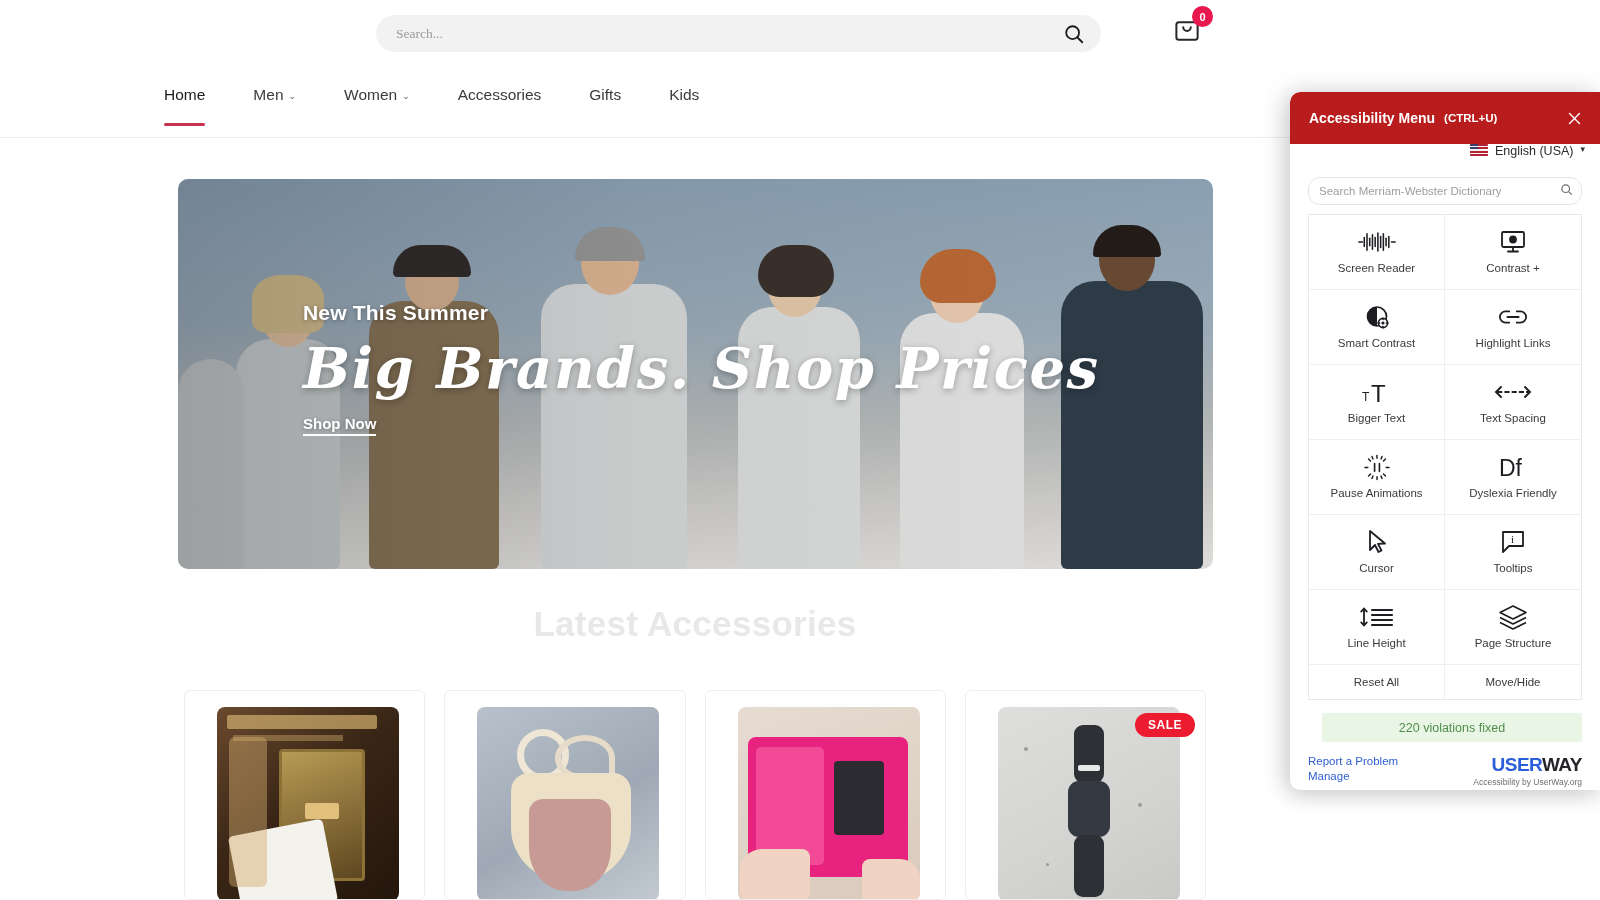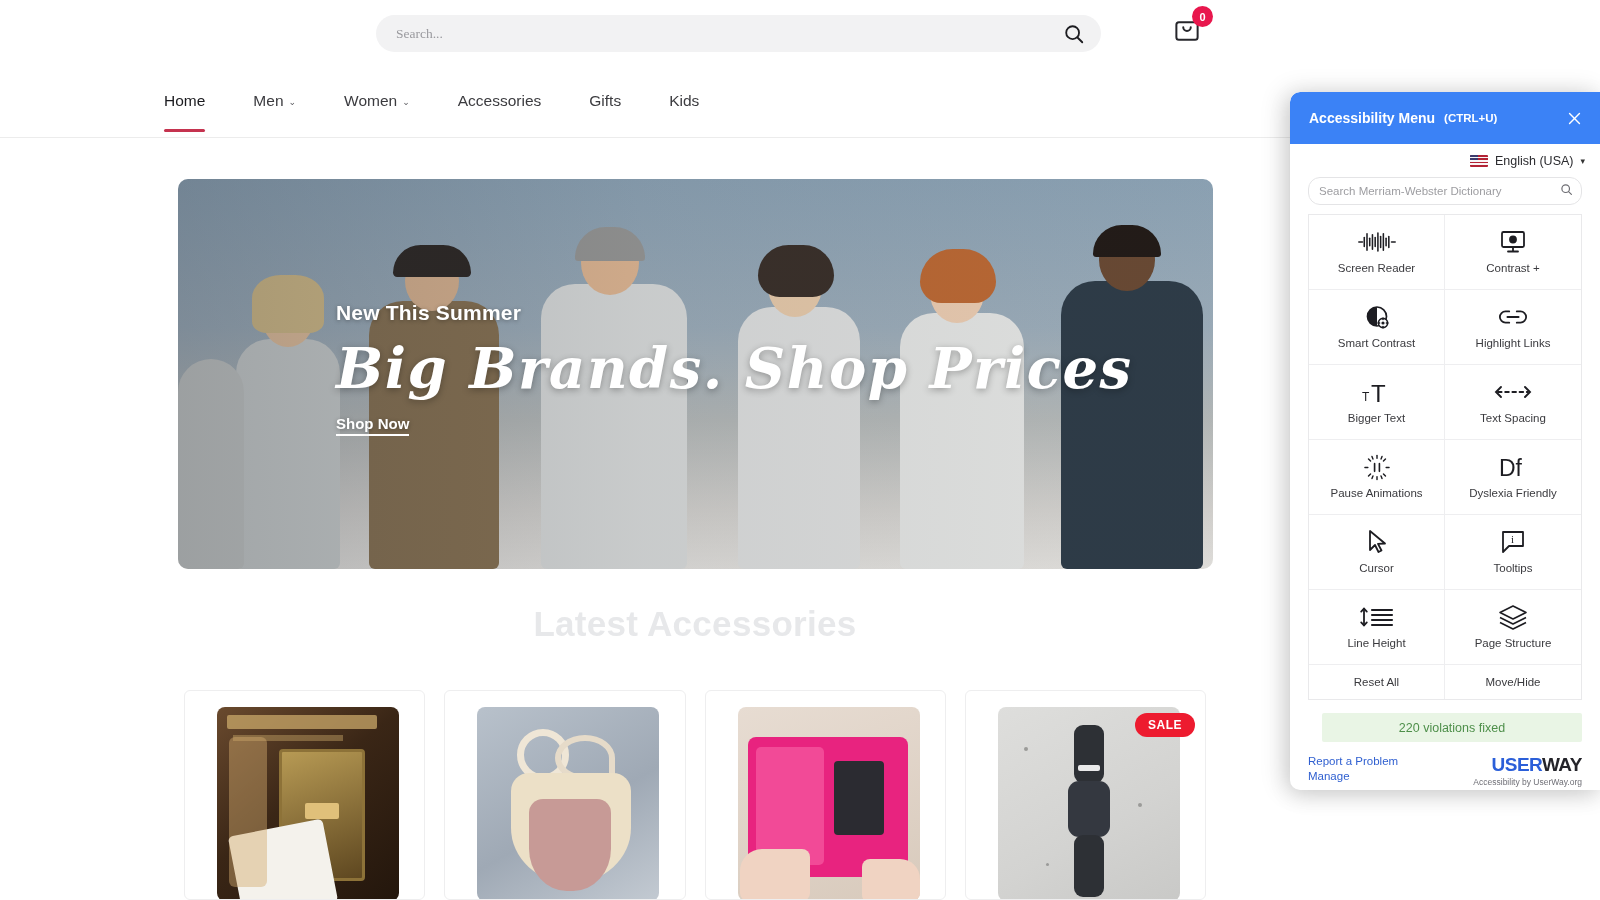--- a/index.html
+++ b/index.html
@@ -42,21 +42,21 @@
     background: #e8174d; color: #fff;
     font-size: 11px; font-weight: bold;
     display: flex; align-items: center; justify-content: center;
     padding: 0 5px;
   }
 
   
   .nav {
     position: absolute; top: 82px; left: 0; width: 1408px; height: 56px;
     border-bottom: 1px solid #ececec;
-    display: flex; align-items: center; padding-left: 164px; gap: 0px;
+    display: flex; align-items: flex-start; padding-left: 164px; gap: 0px;
   }
   .nav-item {
     font-size: 15.5px; color: #3b3b3f; cursor: pointer;
     padding: 4px 0 22px 0; position: relative;
     display: flex; align-items: center; gap: 5px;
     margin-right: 48px;
   }
   .nav-item.active { color: #1b1b1f; }
   .nav-item.active::after {
     content: ""; position: absolute; left: 0; right: 0; bottom: 0;
@@ -72,21 +72,21 @@
     background: linear-gradient(180deg,#8fa6b8 0%, #9fb0bd 38%, #b9bdbc 62%, #d8d6d2 85%, #e8e6e2 100%);
   }
   .hero-people { position: absolute; inset: 0; }
   .p-fig { position: absolute; bottom: 0; }
   .p-head { position: absolute; border-radius: 50%; }
   .p-body { position: absolute; border-radius: 34px 34px 6px 6px; }
   .hero-shade {
     position: absolute; inset: 0;
     background: linear-gradient(90deg, rgba(40,45,55,.28) 0%, rgba(40,45,55,.12) 45%, rgba(40,45,55,.05) 100%);
   }
-  .hero-copy { position: absolute; left: 125px; top: 122px; z-index: 5; margin-left: 33px; }
+  .hero-copy { position: absolute; left: 125px; top: 122px; z-index: 5; }
   .hero-kicker {
     font-size: 21px; font-weight: bold; color: #fff;
     letter-spacing: .2px; text-shadow: 0 1px 4px rgba(0,0,0,.35);
   }
   .hero-title {
     margin-top: 10px;
     font-family: "DejaVu Serif", serif;
     font-style: italic; font-weight: bold;
     font-size: 56px; color: #fff; letter-spacing: 1.5px;
     text-shadow: 0 2px 7px rgba(0,0,0,.30);
@@ -131,32 +131,32 @@
   .uw-panel {
     position: absolute; right: 0; top: 92px;
     width: 310px; height: 698px;
     background: #fff;
     border-radius: 10px 0 0 10px;
     box-shadow: -6px 0 26px rgba(0,0,0,.14), 0 6px 22px rgba(0,0,0,.12);
     overflow: hidden;
     z-index: 50;
   }
   .uw-header {
-    height: 52px; background: #3b82f6; color: #fff;
+    height: 52px; background: #b91c1c; color: #fff;
     display: flex; align-items: center; padding: 0 14px 0 19px;
     border-radius: 10px 0 0 0;
   }
   .uw-title { font-size: 14px; font-weight: bold; }
   .uw-hotkey { font-size: 11.5px; font-weight: bold; margin-left: 9px; }
   .uw-close {
     margin-left: auto; width: 24px; height: 24px; cursor: pointer;
     display: flex; align-items: center; justify-content: center;
   }
   .uw-lang {
-    height: 33px; display: flex; align-items: center; justify-content: flex-end;
+    height: 33px; display: flex; justify-content: flex-end;
     padding-right: 15px; gap: 7px; cursor: pointer;
   }
   .flag {
     width: 18px; height: 12px; border-radius: 1px; position: relative; overflow: hidden;
     background: #b22234;
   }
   .flag::before {
     content:""; position:absolute; left:0; top:0; width:8px; height:7px; background:#3c3b6e;
   }
   .flag::after {

